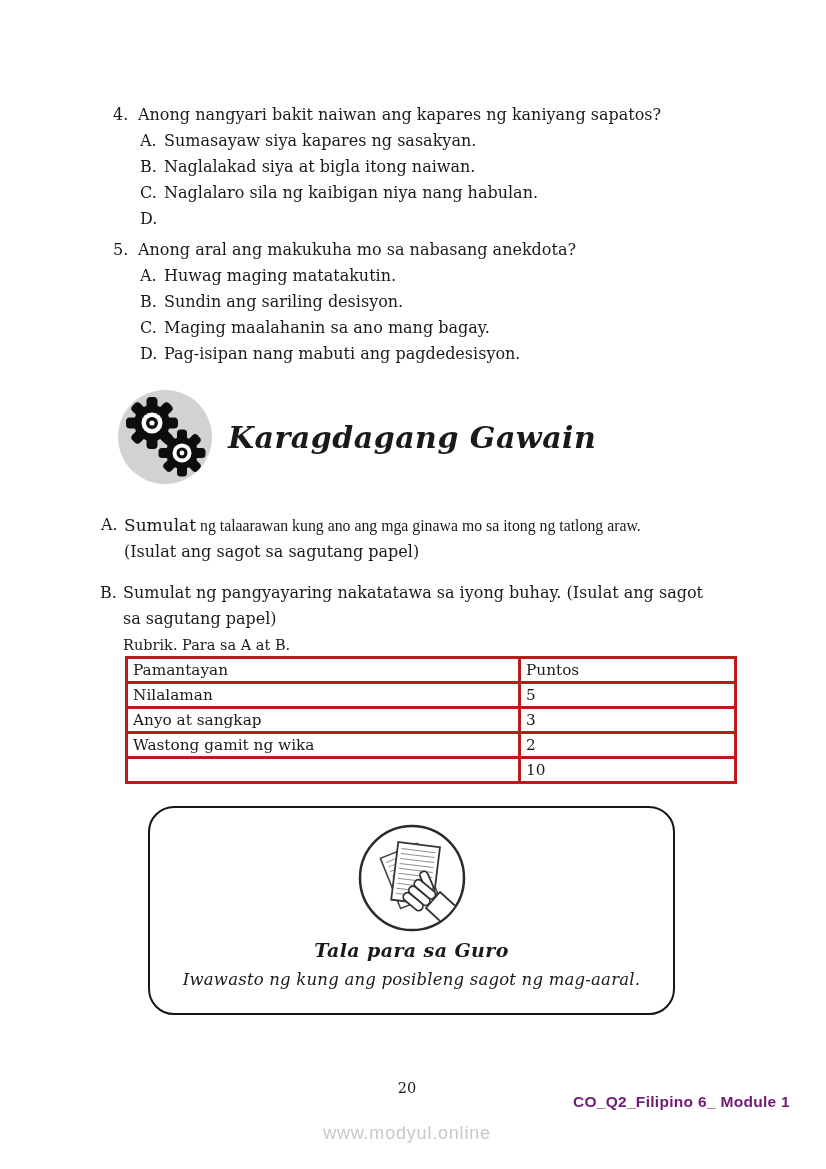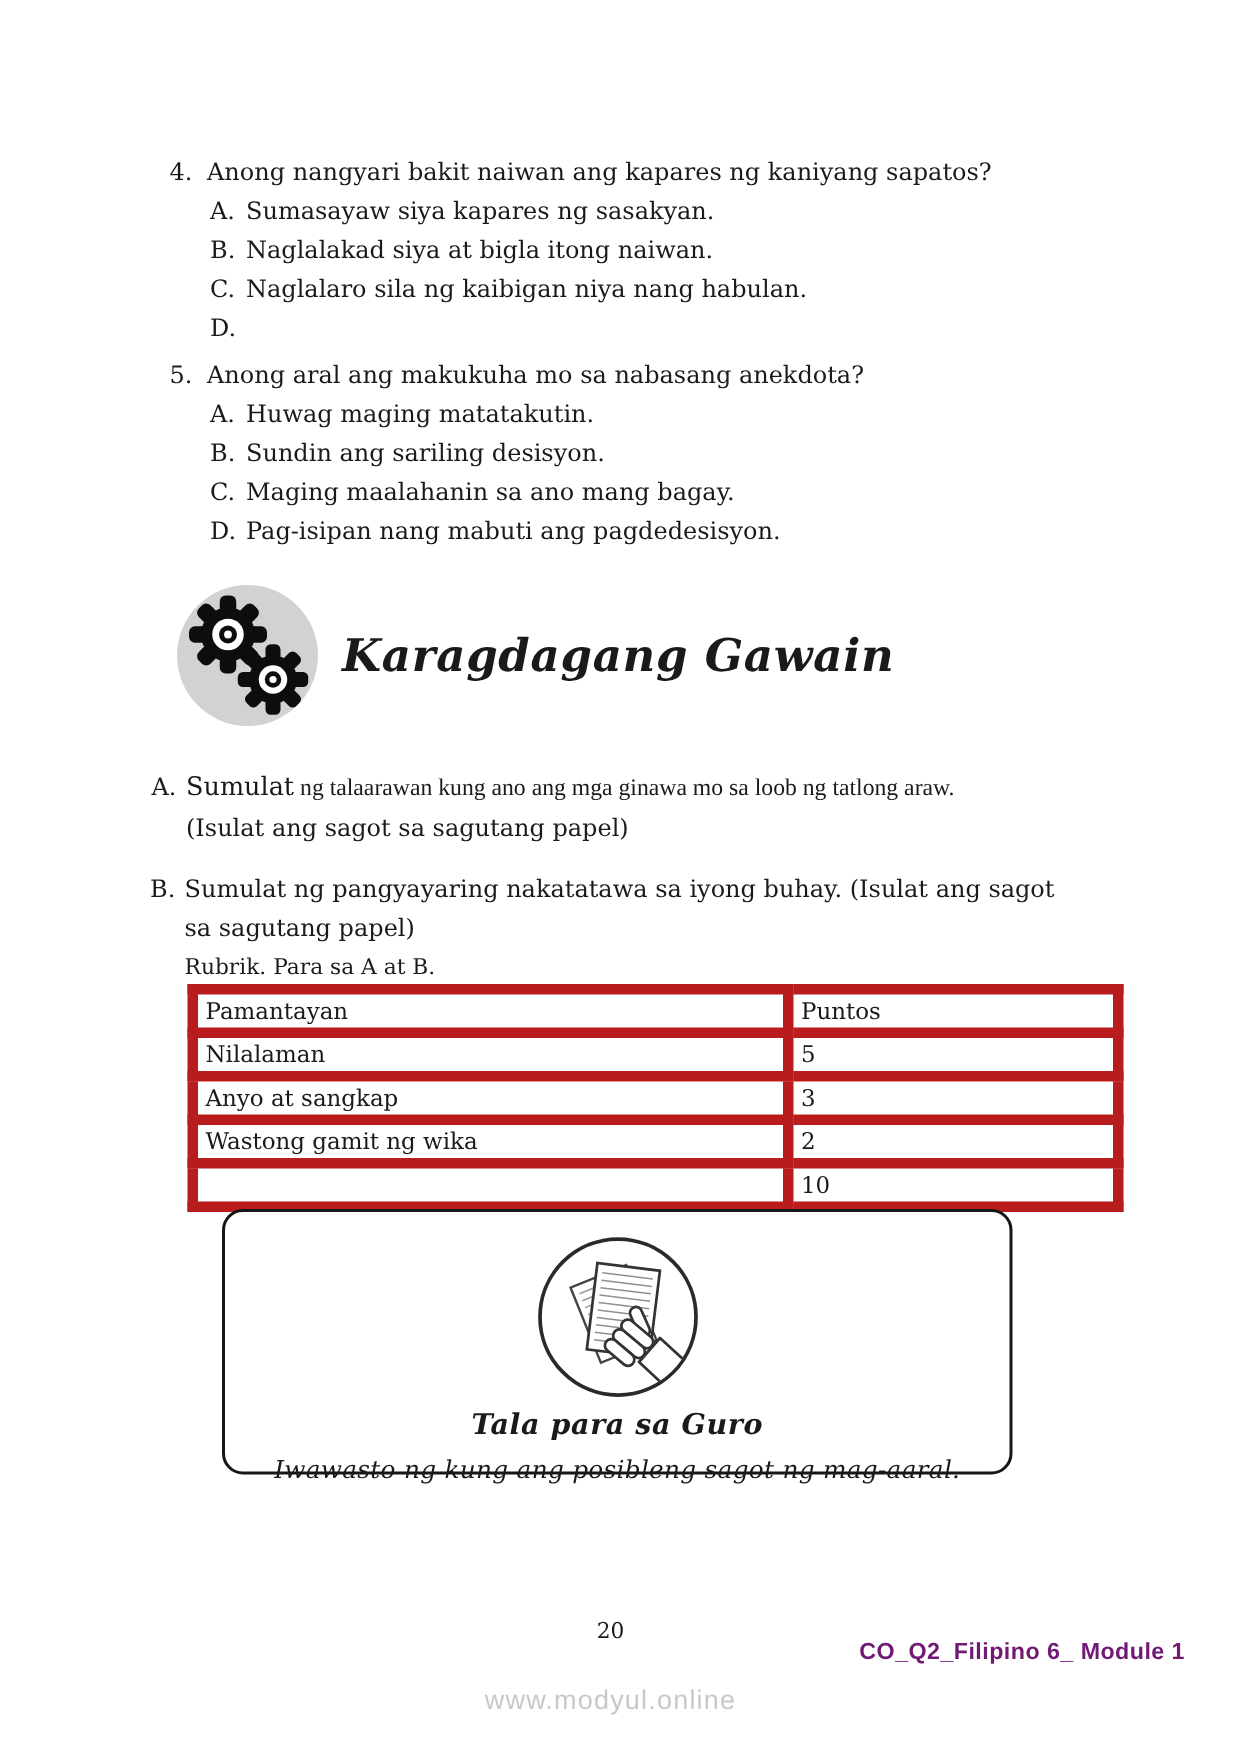--- a/index.html
+++ b/index.html
@@ -26,29 +26,29 @@
   .act .lines div { white-space:nowrap; }
   .lead { font-size:17px; }
   .ngrest { font-family:"Liberation Serif", serif; font-size:15.8px; }
   .rubric-label { font-size:14.5px; }
   
   table.rubric {
     position:absolute; left:125px; top:656px; border-collapse:collapse;
     font-size:15.3px; table-layout:fixed;
   }
   table.rubric td {
-    border:7px solid #b91c1c; height:21px; line-height:20px;
+    border:3px solid #b91c1c; height:21px; line-height:20px;
     padding:0 4px 1px 5px; overflow:hidden; white-space:nowrap;
   }
   td.c1 { width:381px; }
   td.c2 { width:204px; padding-left:9px; }
   
   .note-box {
-    position:absolute; left:148px; top:806px; width:527px; height:177px;
-    box-sizing:border-box; border:2px solid #161616; border-radius:14px;
+    position:absolute; left:148px; top:806px; width:527px; height:209px;
+    box-sizing:border-box; border:2px solid #161616; border-radius:26px;
     text-align:center;
   }
   .note-icon { margin-top:14px; }
   .note-title { font-size:19px; font-weight:bold; font-style:italic; letter-spacing:0.4px; margin-top:1px; }
   .note-body { font-size:16.5px; font-style:italic; letter-spacing:0.2px; margin-top:9px; }
   
   .page-num {
     position:absolute; top:1080px; left:0; width:100%; text-align:center;
     font-size:14.5px; transform:translateX(-6px);
   }
@@ -141,21 +141,21 @@
         <circle r="2.4" fill="#ffffff"></circle>
       </g>
     </svg>
     <span class="section-title">Karagdagang Gawain</span>
   </div>
 
   <div class="act" style="left:101px; top:512px;">
     <div class="row">
       <span class="num">A.</span>
       <div class="lines">
-        <div><span class="lead">Sumulat</span><span class="ngrest"> ng talaarawan kung ano ang mga ginawa mo sa loob ng tatlong araw.</span></div>
+        <div><span class="lead">Sumulat</span><span class="ngrest"> ng talaarawan kung ano ang mga ginawa mo sa itong ng tatlong araw.</span></div>
         <div>(Isulat ang sagot sa sagutang papel)</div>
       </div>
     </div>
   </div>
 
   <div class="act" style="left:100px; top:580px;">
     <div class="row">
       <span class="num">B.</span>
       <div class="lines">
         <div>Sumulat ng pangyayaring nakatatawa sa iyong buhay. (Isulat ang sagot</div>

